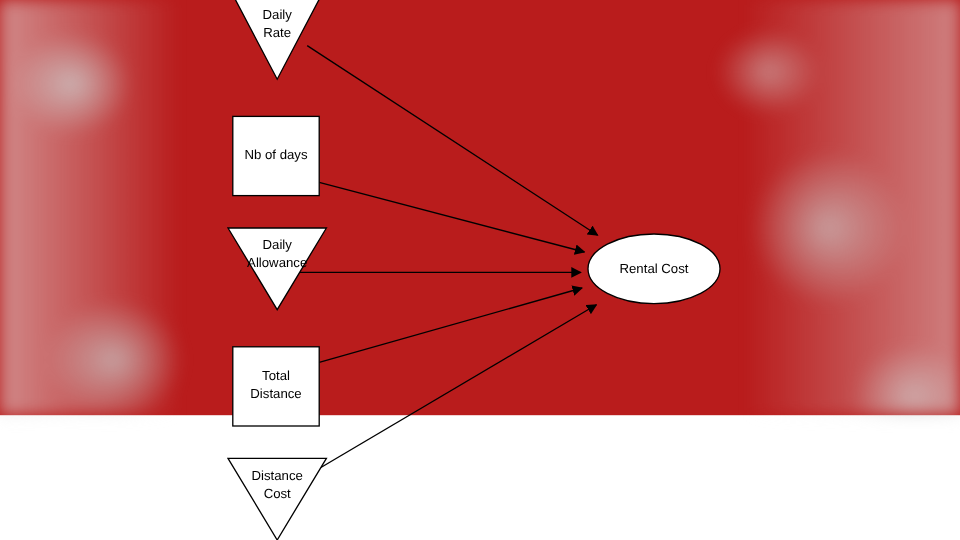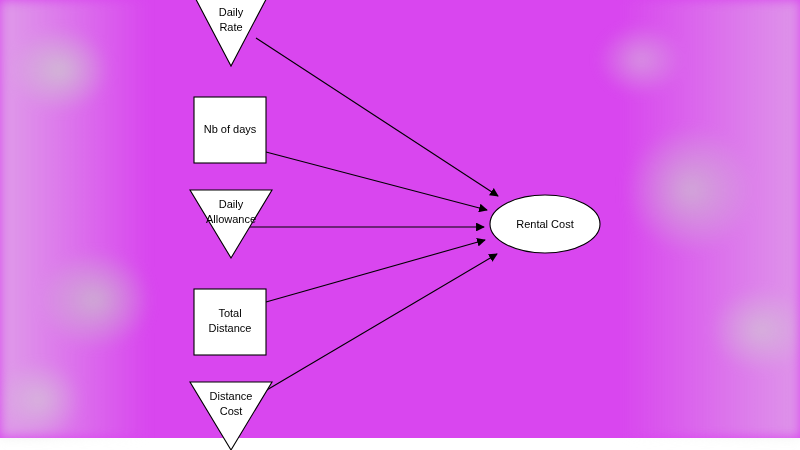--- a/index.html
+++ b/index.html
@@ -9,22 +9,22 @@
   body {
     width: 800px;
     height: 450px;
     overflow: hidden;
     background: #ffffff;
     font-family: "Liberation Sans", sans-serif;
   }
   #canvas {
     position: relative;
     width: 800px;
-    height: 438px;
-    background: #d946ef;
+    height: 346px;
+    background: #b91c1c;
   }
   
   .bg-blur {
     position: absolute;
     inset: 0;
     background:
       radial-gradient(ellipse 70px 60px at 60px 70px, rgba(205,205,205,0.75) 0%, rgba(255,255,255,0) 72%),
       radial-gradient(ellipse 80px 70px at 95px 300px, rgba(200,200,200,0.7) 0%, rgba(255,255,255,0) 72%),
       radial-gradient(ellipse 60px 55px at 40px 400px, rgba(210,210,210,0.6) 0%, rgba(255,255,255,0) 72%),
       radial-gradient(ellipse 90px 90px at 690px 190px, rgba(203,203,203,0.65) 0%, rgba(255,255,255,0) 72%),

